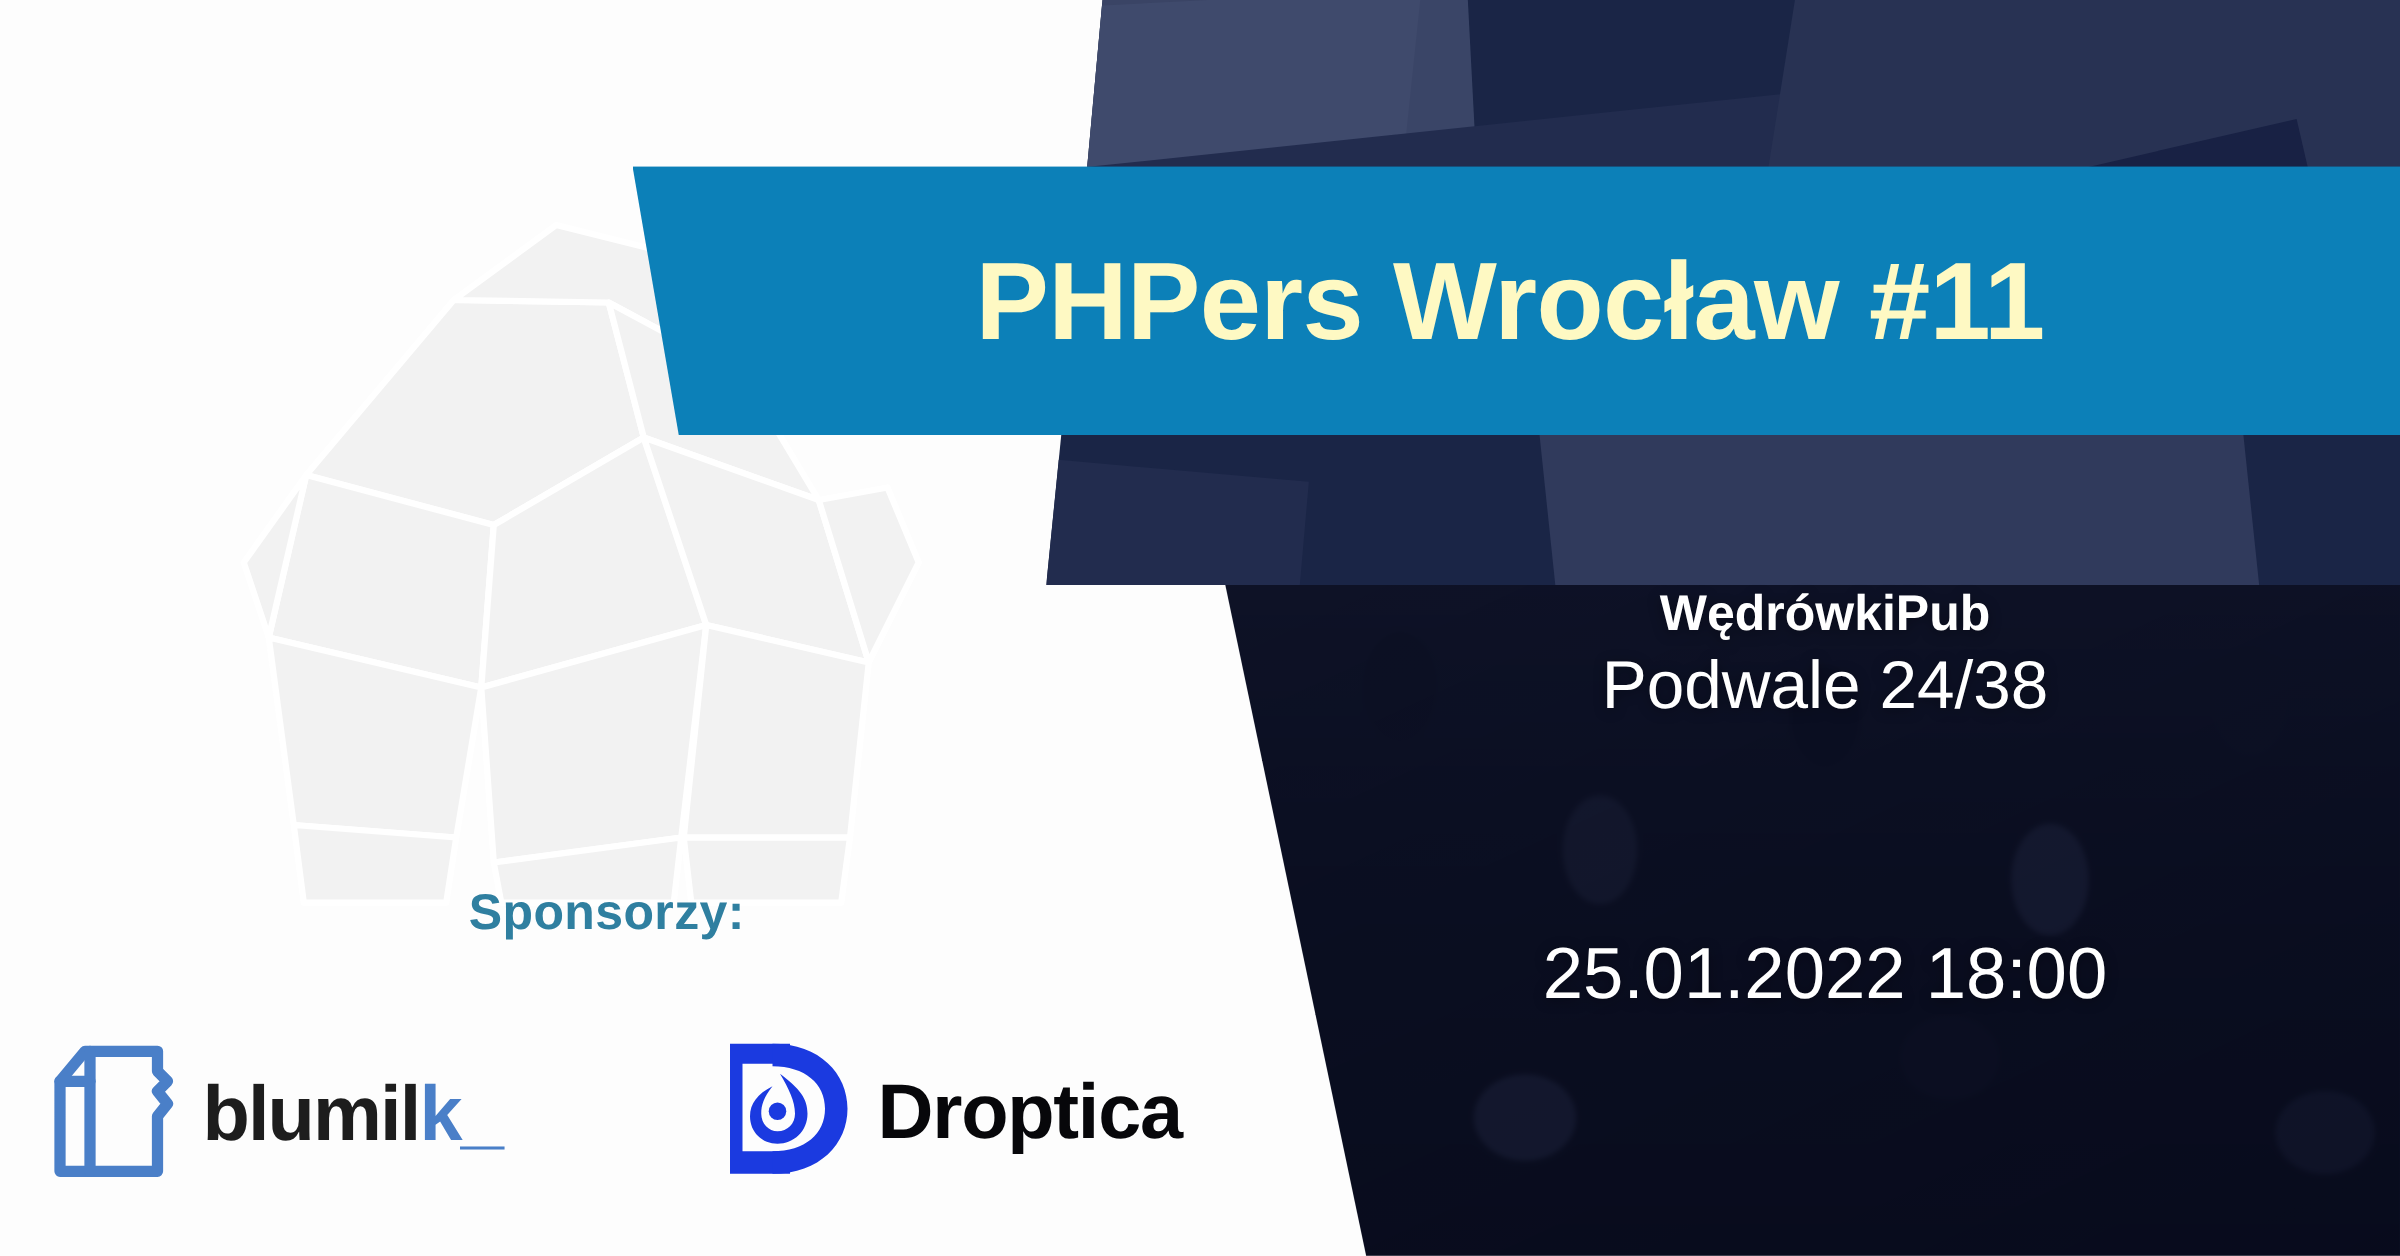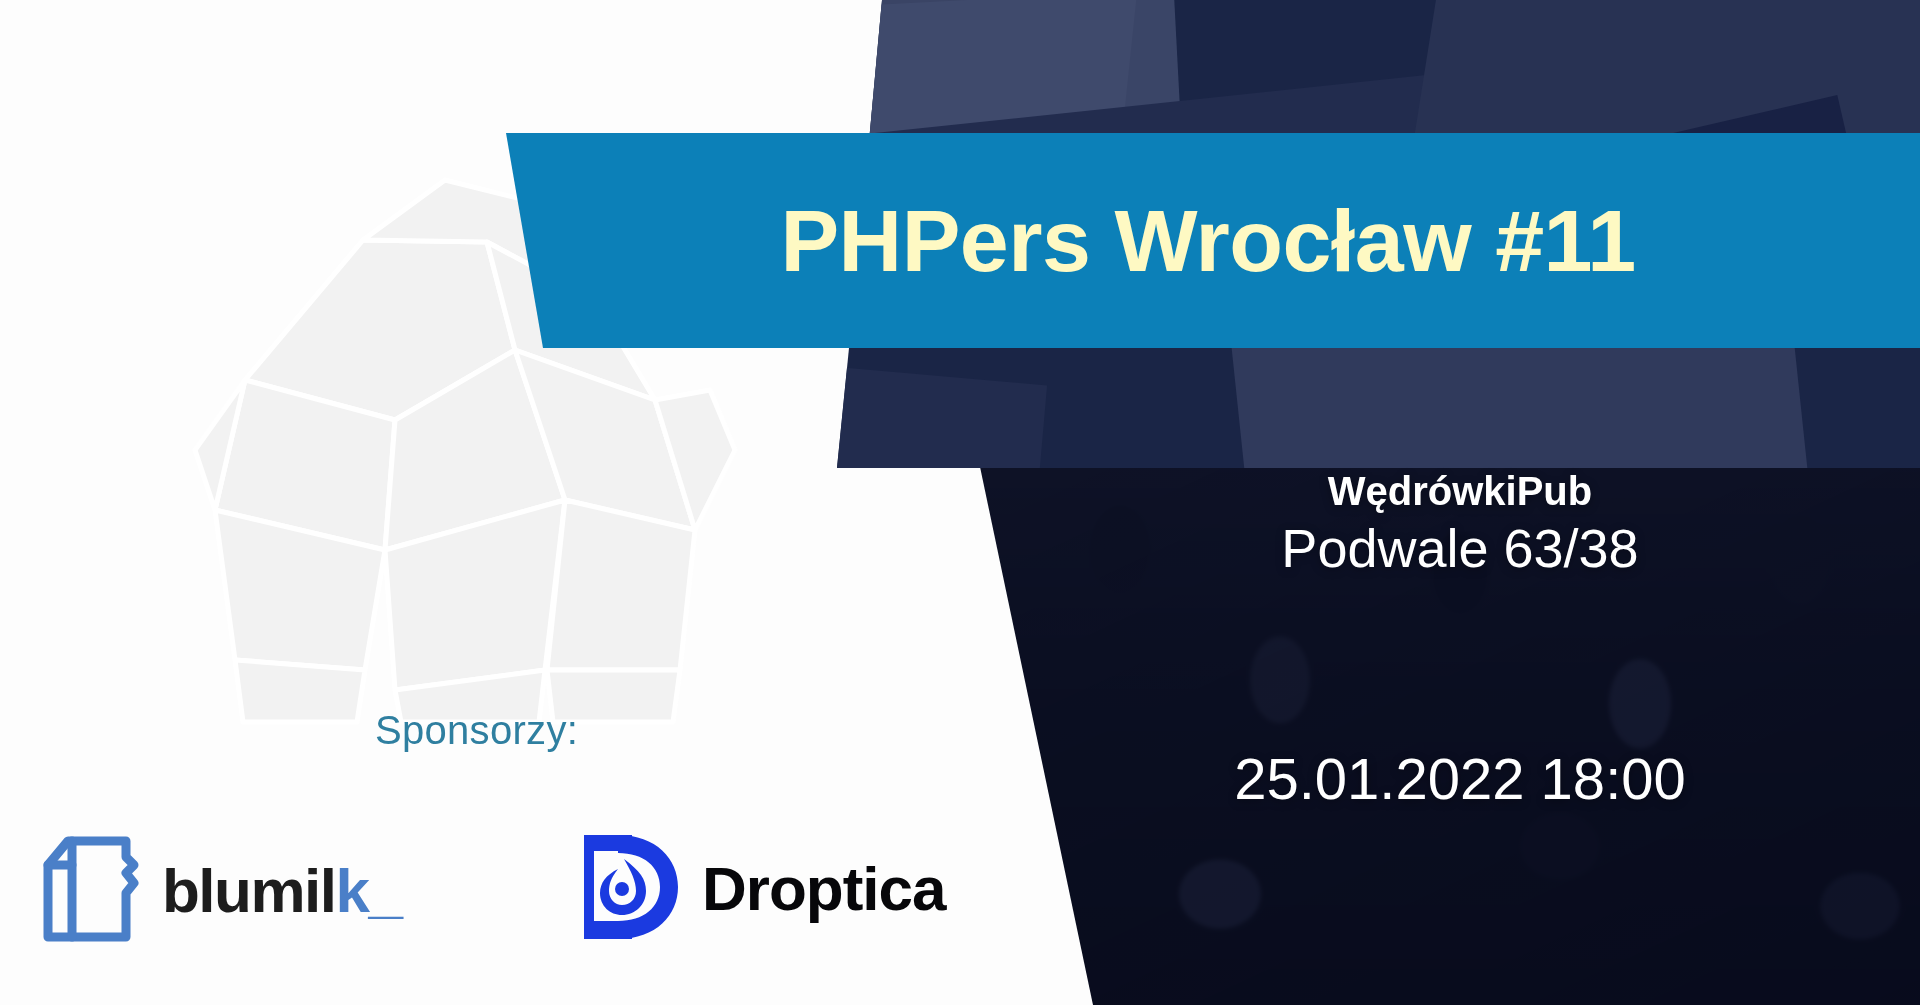--- a/index.html
+++ b/index.html
@@ -218,21 +218,21 @@
     white-space: nowrap;
     text-shadow: 0 2px 10px rgba(0,0,0,0.35);
   }
 
   
   .sponsors-label {
     position: absolute;
     left: 375px;
     top: 708px;
     font-size: 40px;
-    font-weight: 400;
+    font-weight: 700;
     color: #2f7fa0;
     letter-spacing: 0.3px;
   }
   .sponsor-row {
     position: absolute;
     left: 0;
     top: 815px;
     width: 900px;
     height: 150px;
   }
@@ -317,21 +317,21 @@
       </g>
     </svg>
   </div>
 
   <div class="title-banner">
     <div class="title-text">PHPers Wrocław #11</div>
   </div>
 
   <div class="venue-block">
     <div class="venue-name">WędrówkiPub</div>
-    <div class="venue-address">Podwale 63/38</div>
+    <div class="venue-address">Podwale 24/38</div>
   </div>
   <div class="event-datetime">25.01.2022 18:00</div>
 
   <div class="sponsors-label">Sponsorzy:</div>
 
   <div class="sponsor-row">
 
     <div class="sponsor sponsor-blumilk">
       <span>
         <svg width="104" height="112" viewBox="0 0 104 112" aria-hidden="true">

